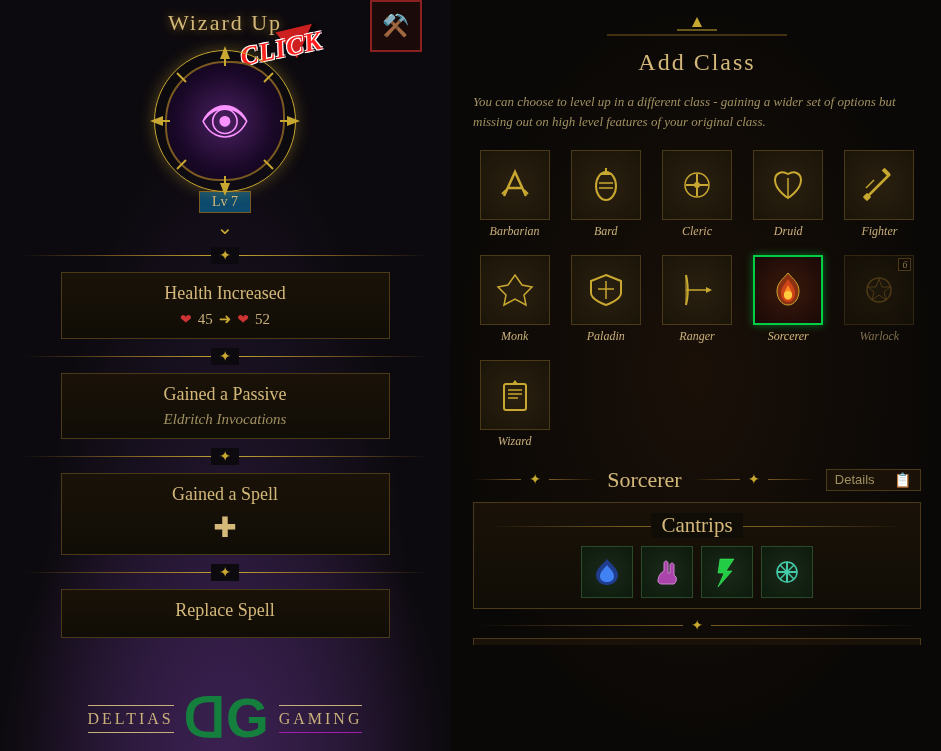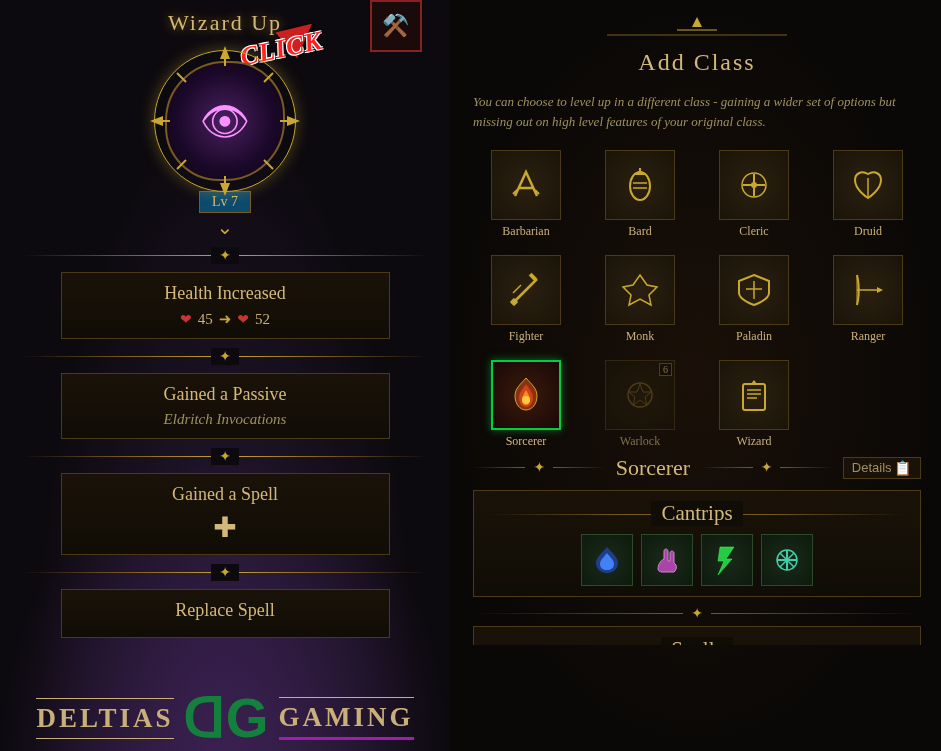--- a/index.html
+++ b/index.html
@@ -207,22 +207,22 @@
 
     
     .watermark {
       position: absolute;
       bottom: 0; left: 0;
       width: 450px;
       text-align: center;
       padding-bottom: 5px;
     }
     .watermark-text {
-      font-size: 27px;
-      font-weight: 700;
+      font-size: 16px;
+      font-weight: 400;
       color: #c9b07a;
       letter-spacing: 3px;
       text-transform: uppercase;
     }
 
     
     .right-panel {
       position: absolute;
       left: 453px; top: 0;
       width: 488px; height: 645px;
@@ -242,23 +242,24 @@
       color: #a09060;
       line-height: 1.5;
       margin-bottom: 15px;
       font-style: italic;
       margin-top: 16px;
     }
 
     
     .class-grid {
       display: grid;
-      grid-template-columns: repeat(4, 1fr);
+      grid-template-columns: repeat(5, 1fr);
       gap: 8px;
-      margin-bottom: 0;
+      margin-bottom: 12px;
+      font-style: italic;
     }
     .class-item {
       display: flex;
       flex-direction: column;
       align-items: center;
       cursor: pointer;
       padding: 4px;
     }
     .class-icon {
       width: 70px; height: 70px;
@@ -303,21 +304,21 @@
     }
     .details-btn {
       font-size: 13px;
       color: #a09060;
       border: 1px solid #4a3a18;
       background: #1a1208;
       padding: 2px 8px;
       cursor: pointer;
       display: flex;
       align-items: center;
-      gap: 3px;
+      gap: 20px;
     }
 
     .selected-class-desc {
       font-size: 13px;
       color: #a09060;
       font-style: italic;
       text-align: center;
       line-height: 1.5;
       margin-bottom: 12px;
     }
@@ -481,21 +482,21 @@
   <div class="stat-card" style="cursor:pointer;">
     <div class="stat-card-title">Replace Spell</div>
   </div>
 
   <div class="watermark">
     <div style="display:flex; align-items:center; justify-content:center; gap:10px; margin-top:10px;">
       <div style="border-top:1px solid #c9b07a; border-bottom:1px solid #c9b07a; padding:4px 0;">
         <span class="watermark-text">DELTIAS</span>
       </div>
       <div style="font-size:55px; font-weight:900; color:#15803d; line-height:1; font-family:sans-serif;">ᗡG</div>
-      <div style="border-top:1px solid #c9b07a; border-bottom:3px solid #a21caf; padding:4px 0;">
+      <div style="border-top:1px solid #c9b07a; border-bottom:1px solid #a21caf; padding:4px 0;">
         <span class="watermark-text">GAMING</span>
       </div>
     </div>
   </div>
 </div>
 
 <div class="panel-separator"></div>
 
 <div class="bg-right"></div>
 <div class="right-panel">

